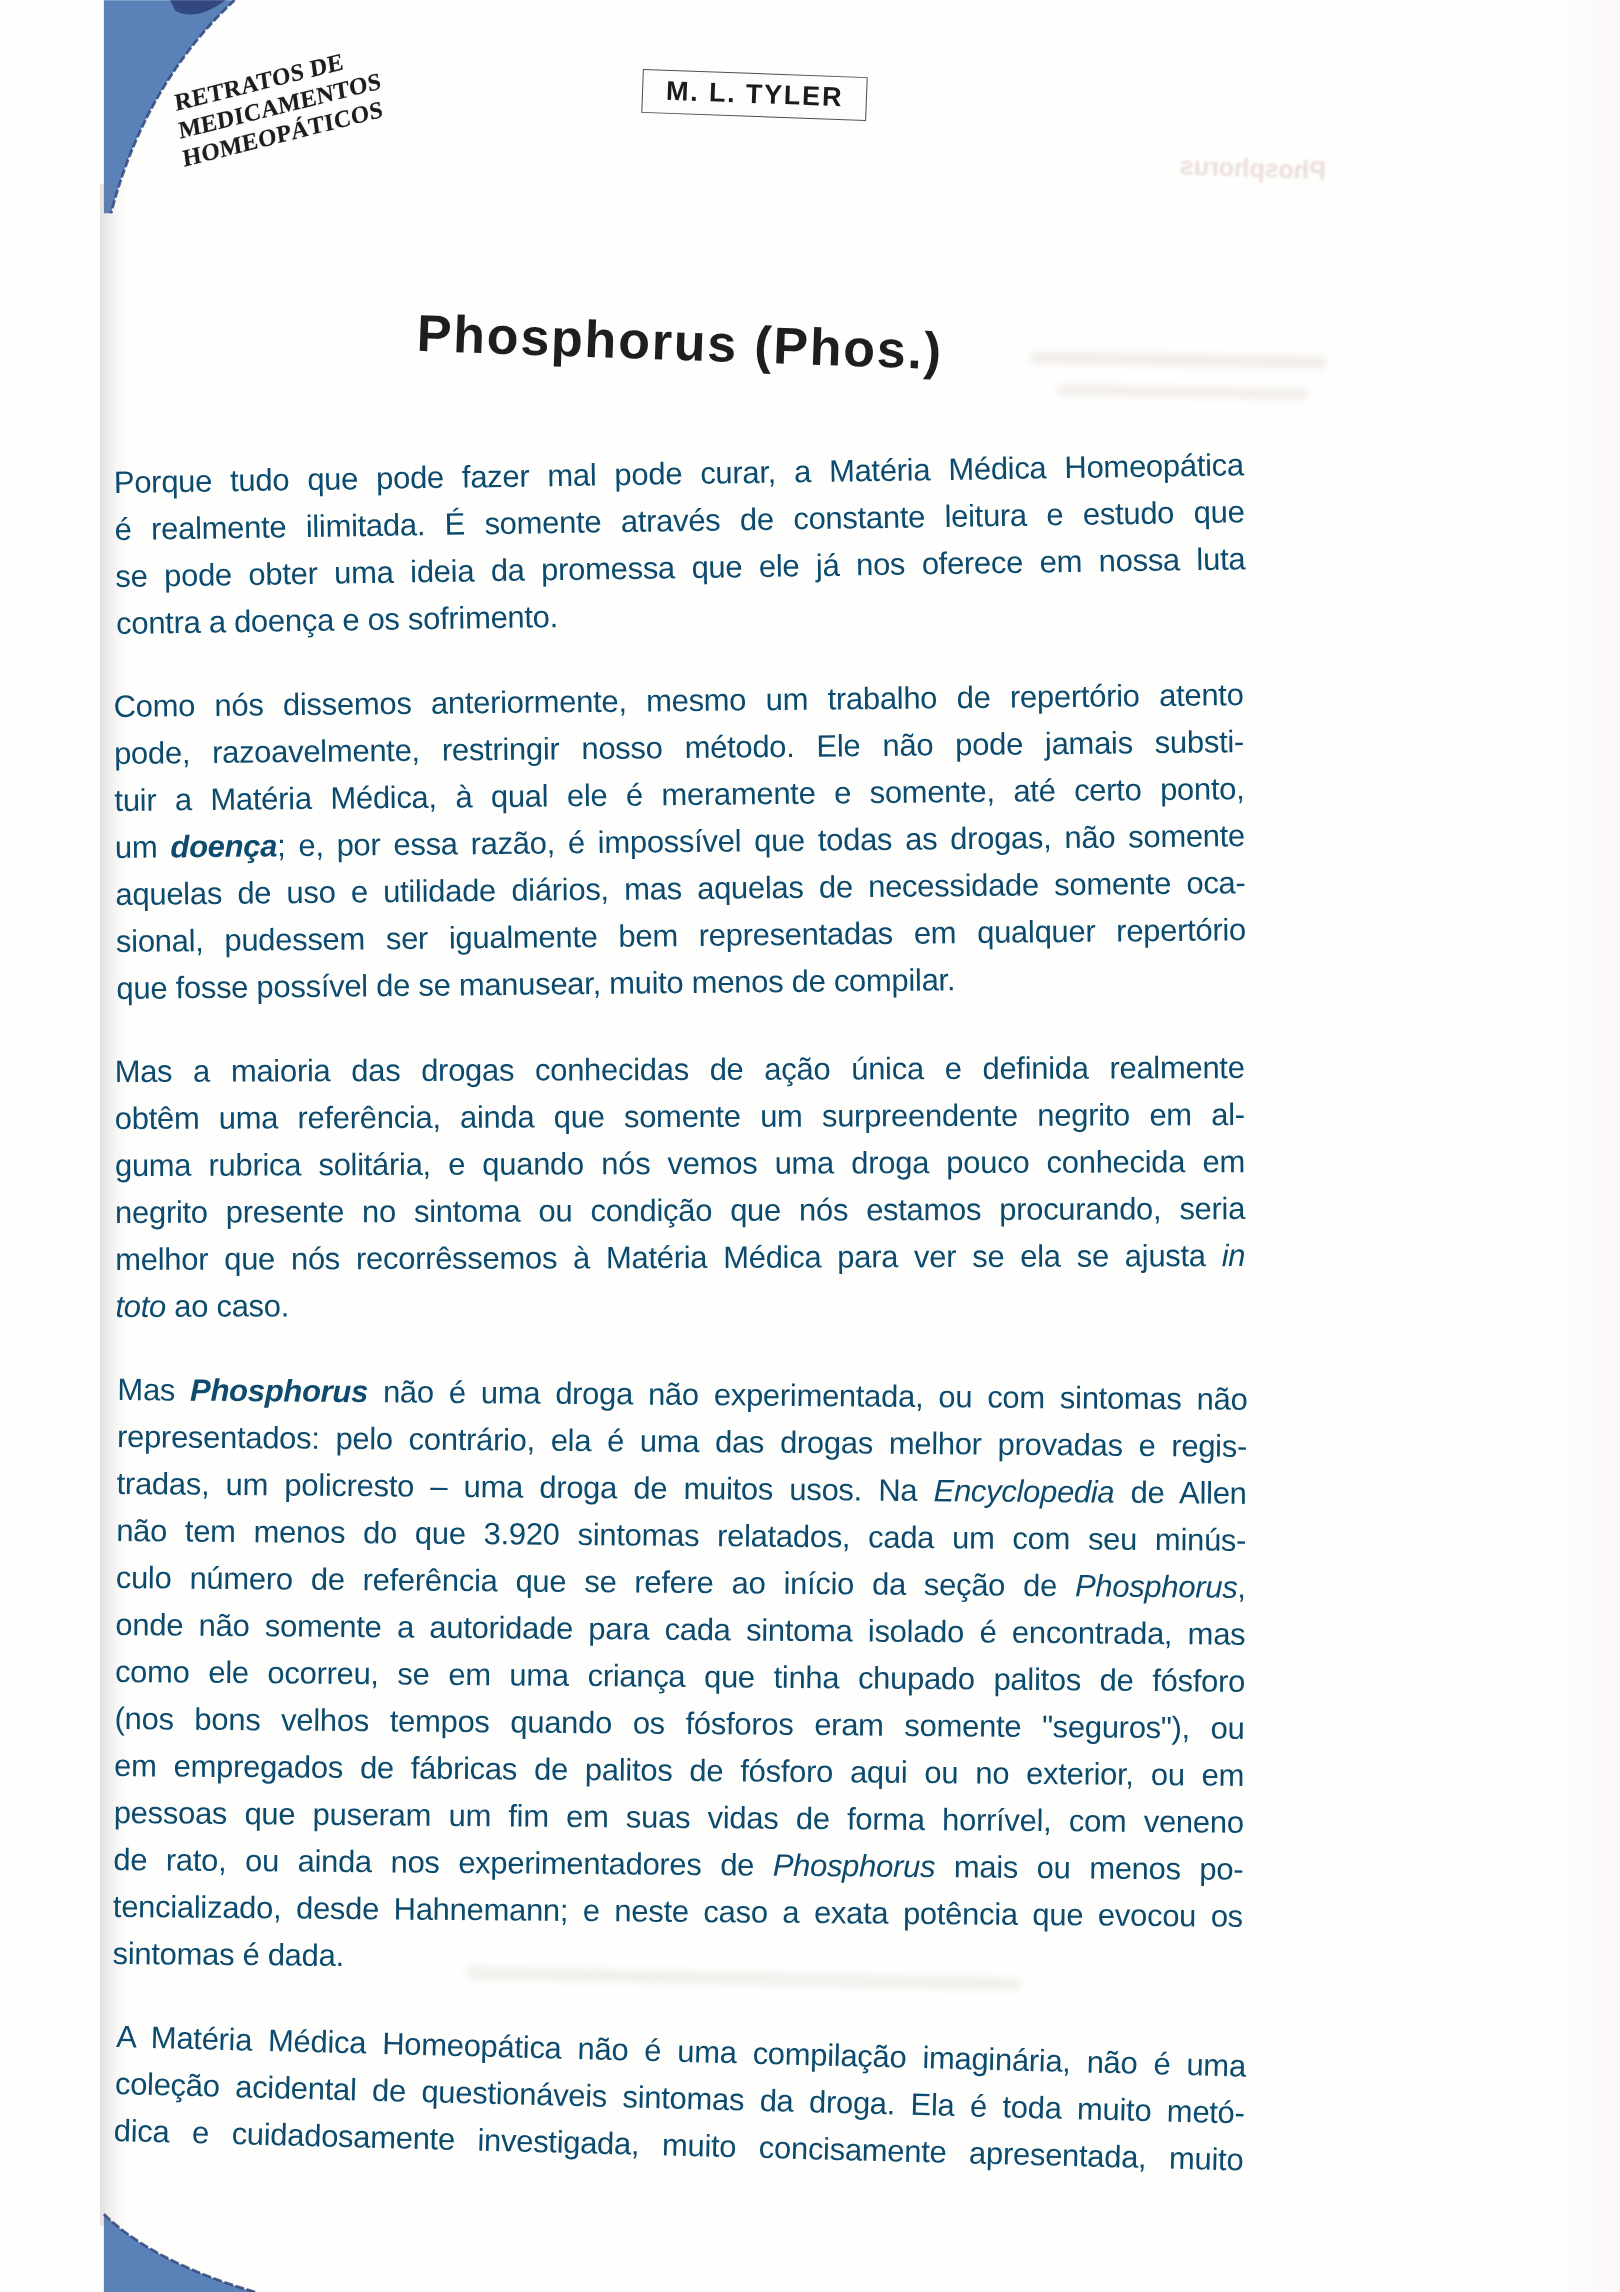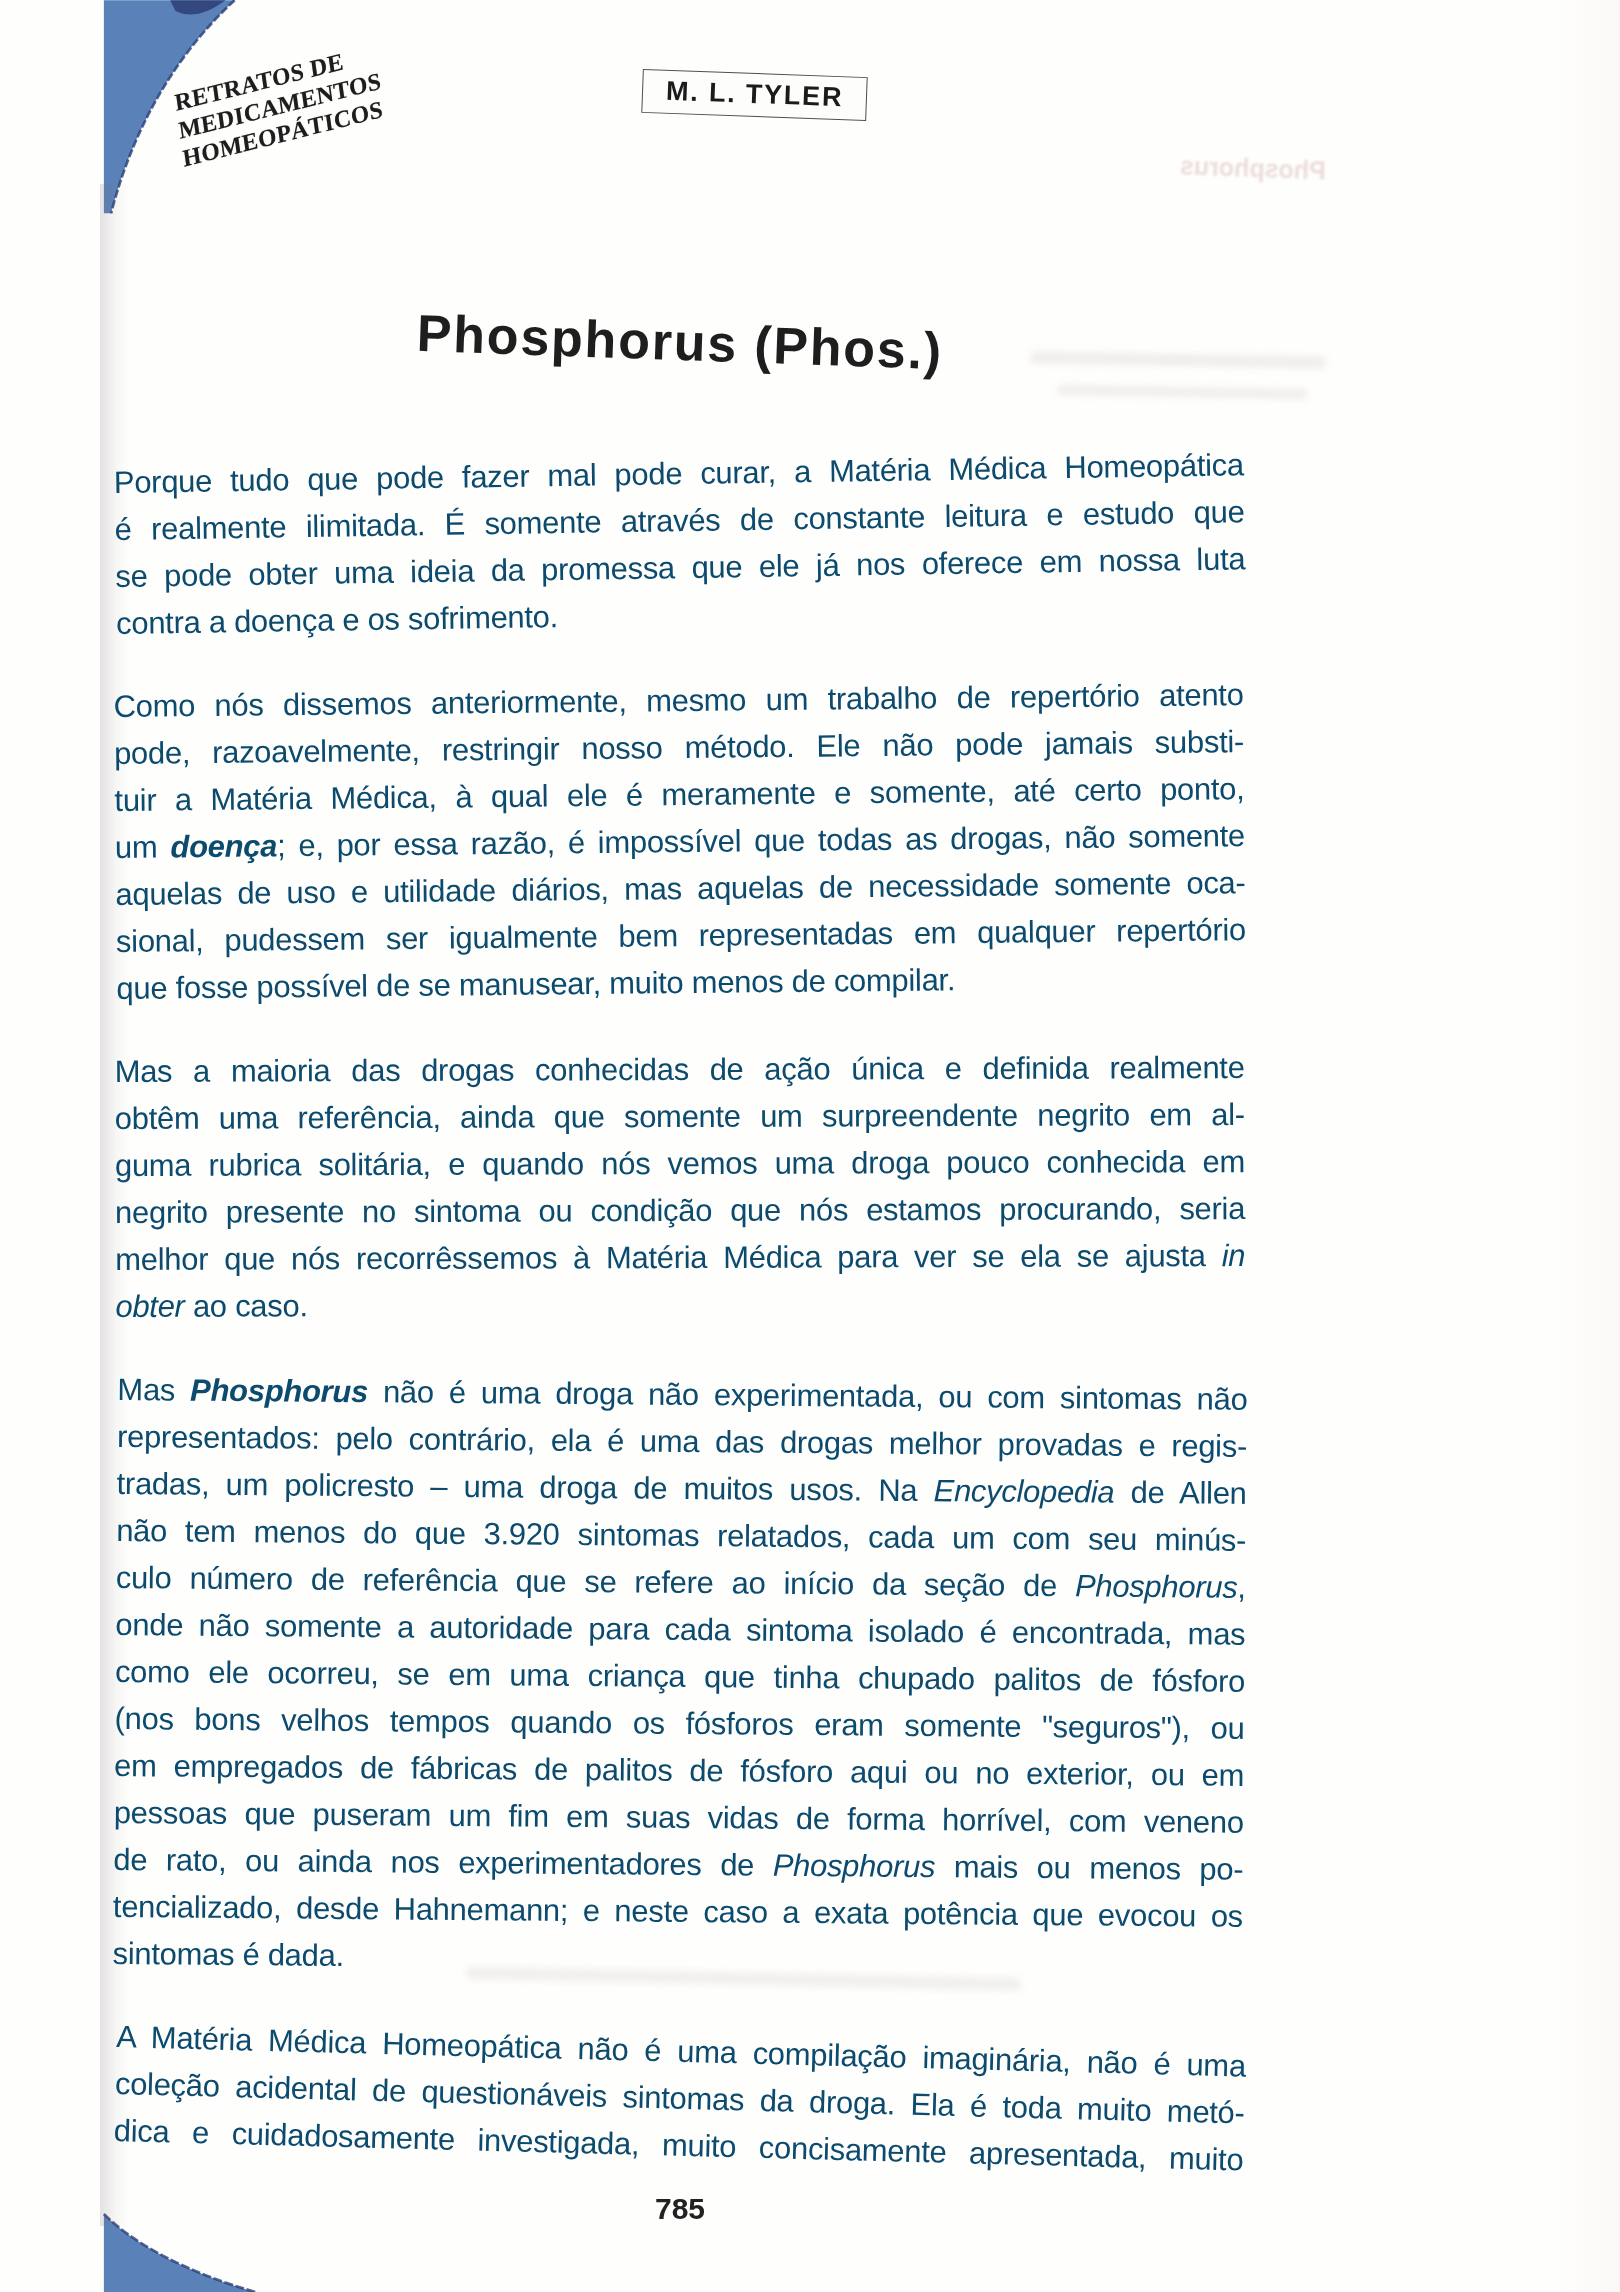--- a/index.html
+++ b/index.html
@@ -130,21 +130,21 @@
         <div class="line">aquelas de uso e utilidade diários, mas aquelas de necessidade somente oca-</div>
         <div class="line">sional, pudessem ser igualmente bem representadas em qualquer repertório</div>
         <div class="line no-j">que fosse possível de se manusear, muito menos de compilar.</div>
       </div>
       <div class="para para-2">
         <div class="line">Mas a maioria das drogas conhecidas de ação única e definida realmente</div>
         <div class="line">obtêm uma referência, ainda que somente um surpreendente negrito em al-</div>
         <div class="line">guma rubrica solitária, e quando nós vemos uma droga pouco conhecida em</div>
         <div class="line">negrito presente no sintoma ou condição que nós estamos procurando, seria</div>
         <div class="line">melhor que nós recorrêssemos à Matéria Médica para ver se ela se ajusta <em>in</em></div>
-        <div class="line no-j"><em>obter</em> ao caso.</div>
+        <div class="line no-j"><em>toto</em> ao caso.</div>
       </div>
       <div class="para para-3">
         <div class="line">Mas <span class="bi">Phosphorus</span> não é uma droga não experimentada, ou com sintomas não</div>
         <div class="line">representados: pelo contrário, ela é uma das drogas melhor provadas e regis-</div>
         <div class="line">tradas, um policresto – uma droga de muitos usos. Na <em>Encyclopedia</em> de Allen</div>
         <div class="line">não tem menos do que 3.920 sintomas relatados, cada um com seu minús-</div>
         <div class="line">culo número de referência que se refere ao início da seção de <em>Phosphorus</em>,</div>
         <div class="line">onde não somente a autoridade para cada sintoma isolado é encontrada, mas</div>
         <div class="line">como ele ocorreu, se em uma criança que tinha chupado palitos de fósforo</div>
         <div class="line">(nos bons velhos tempos quando os fósforos eram somente "seguros"), ou</div>
@@ -154,15 +154,14 @@
         <div class="line">tencializado, desde Hahnemann; e neste caso a exata potência que evocou os</div>
         <div class="line no-j">sintomas é dada.</div>
       </div>
       <div class="para para-4">
         <div class="line">A Matéria Médica Homeopática não é uma compilação imaginária, não é uma</div>
         <div class="line">coleção acidental de questionáveis sintomas da droga. Ela é toda muito metó-</div>
         <div class="line">dica e cuidadosamente investigada, muito concisamente apresentada, muito</div>
       </div>
     </div>
 
-  <div class="folio">785</div>
 </div>
 
 
 </body></html>

